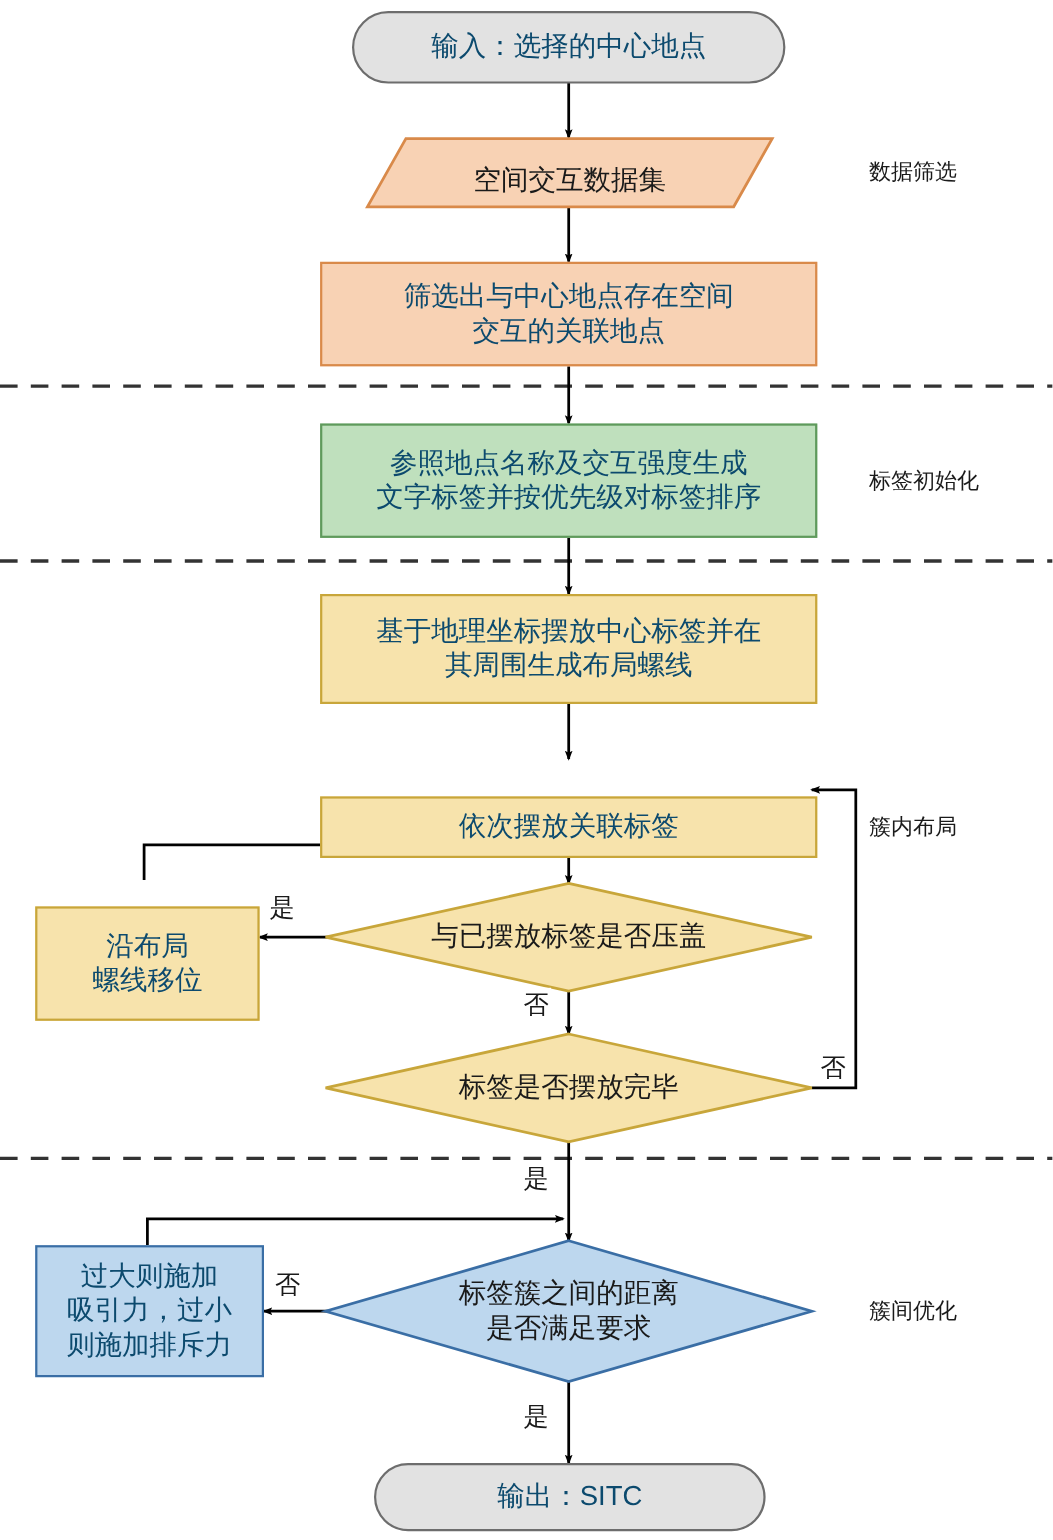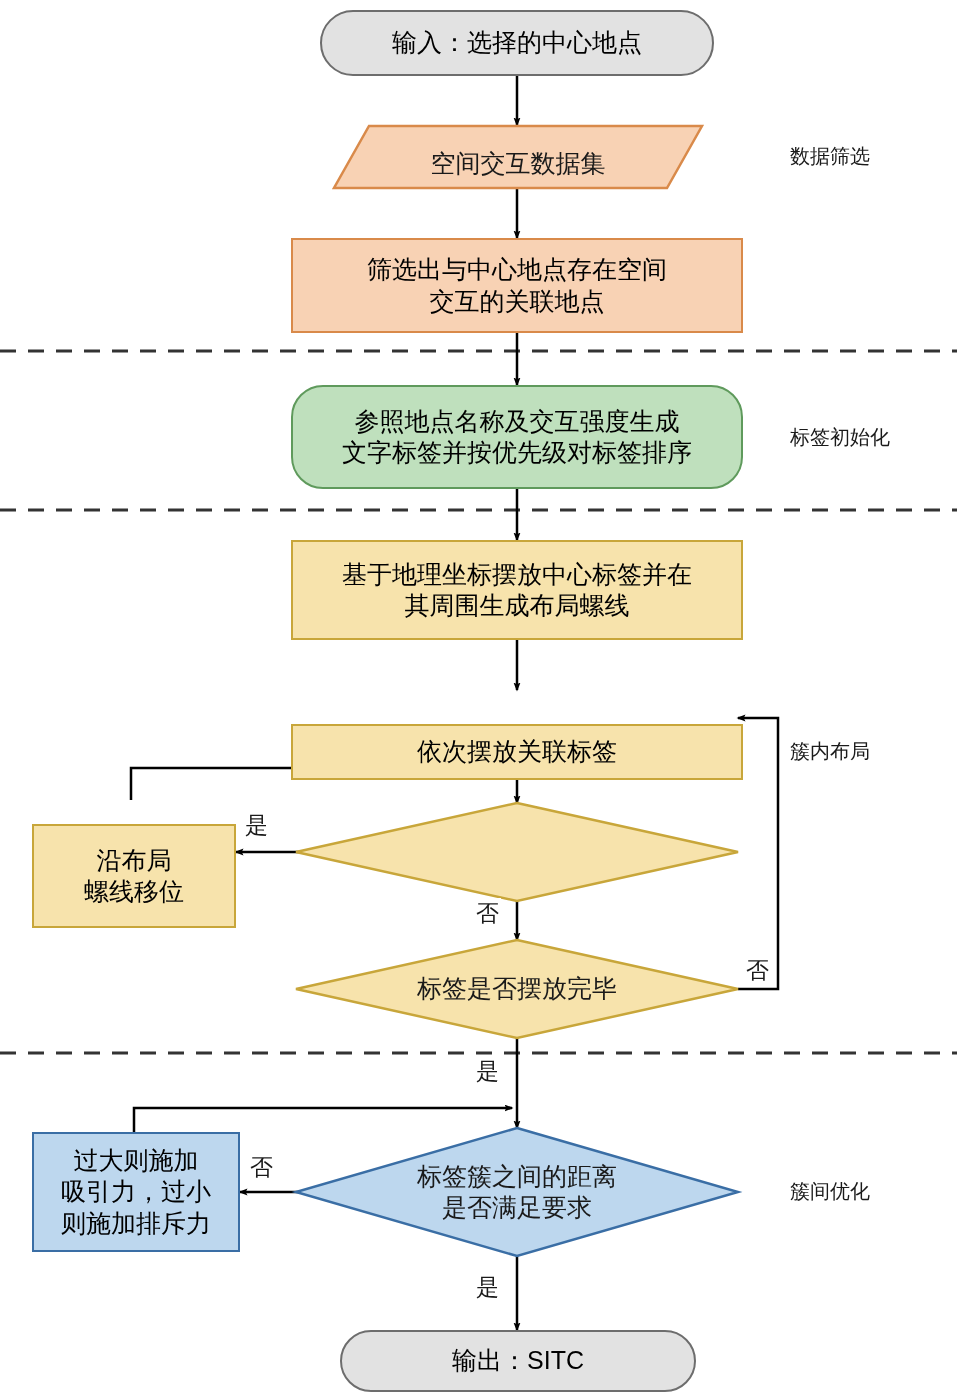--- a/index.html
+++ b/index.html
@@ -24,42 +24,41 @@
     width: 957px;
     height: 1400px;
   }
   .node {
     position: absolute;
     box-sizing: border-box;
     display: flex;
     align-items: center;
     justify-content: center;
     text-align: center;
-    color: #000000;
+    color: #0c4a6e;
     line-height: 1.25;
     white-space: pre-line;
   }
   .terminator {
     border: 2px solid #6d6d6d;
     background: #e2e2e2;
     border-radius: 34px;
     font-size: 25px;
   }
   .process {
     border: 2px solid #000;
     font-size: 25px;
   }
   .proc-orange {
     background: #f8d2b4;
     border-color: #d98a4a;
   }
   .proc-green {
     background: #bfe0bd;
     border-color: #5f9a5c;
-    border-radius: 32px;
   }
   .proc-yellow {
     background: #f7e3ac;
     border-color: #c8a63a;
   }
   .proc-blue {
     background: #bdd7ee;
     border-color: #3a6ea5;
   }
   .parallelogram {
@@ -182,20 +181,23 @@
     <span>沿布局
 螺线移位</span>
   </div>
 
   <div class="node process proc-blue" style="left:32px; top:1132px; width:208px; height:120px;">
     <span>过大则施加
 吸引力，过小
 则施加排斥力</span>
   </div>
 
+  <div class="decision-label" style="left:316px; top:827px; width:402px; height:50px;">
+    <span>与已摆放标签是否压盖</span>
+  </div>
   <div class="decision-label" style="left:316px; top:964px; width:402px; height:50px;">
     <span>标签是否摆放完毕</span>
   </div>
   <div class="decision-label" style="left:316px; top:1156px; width:402px; height:72px;">
     <span>标签簇之间的距离
 是否满足要求</span>
   </div>
 
   <div class="node terminator" style="left:340px; top:1330px; width:356px; height:62px;">
     <span>输出：SITC</span>

